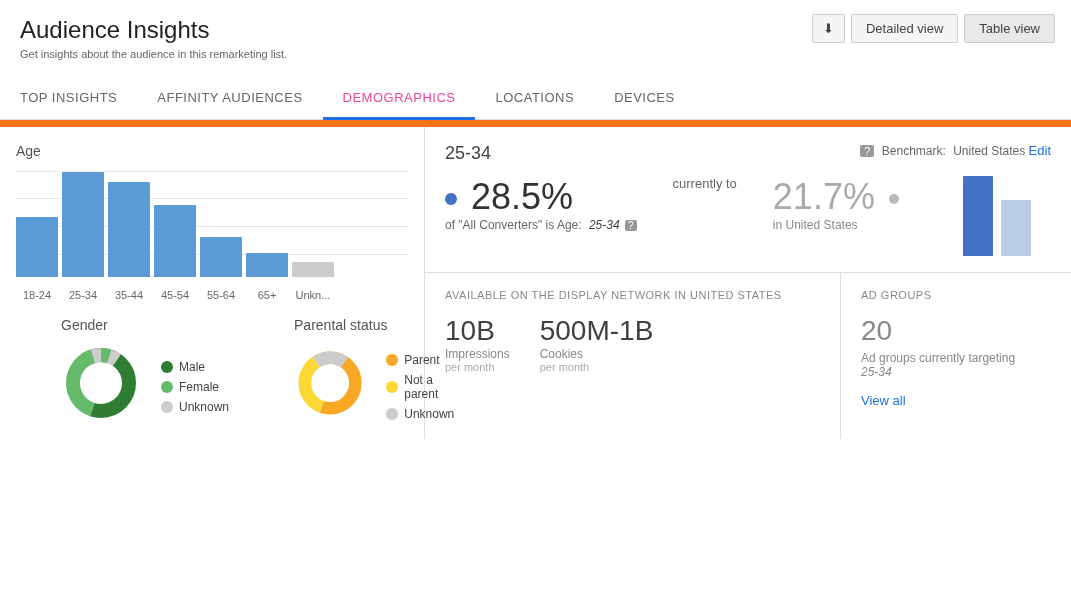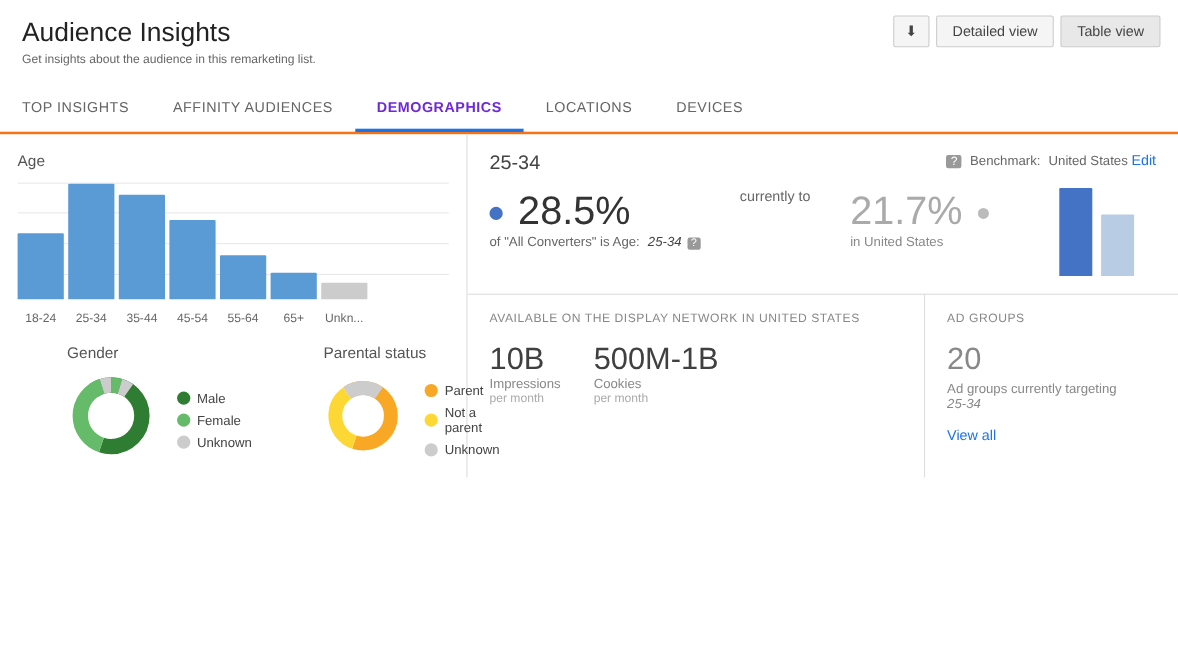--- a/index.html
+++ b/index.html
@@ -10,23 +10,23 @@
     .header p { font-size: 11px; color: #666; }
 
     .header-actions { position: absolute; top: 14px; right: 16px; display: flex; gap: 6px; align-items: center; }
     .btn-download { background: #f5f5f5; border: 1px solid #ccc; padding: 6px 10px; cursor: pointer; border-radius: 2px; font-size: 13px; color: #444; }
     .btn-view { background: #f5f5f5; border: 1px solid #ccc; padding: 6px 14px; cursor: pointer; border-radius: 2px; font-size: 13px; color: #444; }
     .btn-view.active { background: #e8e8e8; }
 
     .tabs { display: flex; border-bottom: 1px solid #ddd; padding: 0 0px; margin-top: 10px; }
     .tab { padding: 12px 20px; cursor: pointer; font-size: 13px; color: #666; text-transform: uppercase; letter-spacing: 0.5px; border-bottom: 3px solid transparent; margin-bottom: -1px; }
     .tab:first-child { padding-left: 20px; }
-    .tab.active { color: #6d28d9; border-bottom: 3px solid #1a73e8; font-weight: 700; }
-
-    .content { display: flex; border-top: 2px solid #f97316; }
+    .tab.active { color: #ec4899; border-bottom: 3px solid #1a73e8; font-weight: 400; }
+
+    .content { display: flex; border-top: 7px solid #f97316; }
 
     
     .left-panel { width: 425px; border-right: 1px solid #ddd; padding: 16px; }
 
     .section-title { font-size: 14px; color: #555; margin-bottom: 12px; }
 
     
     .age-chart { display: flex; align-items: flex-end; height: 110px; gap: 4px; margin-bottom: 4px; position: relative; }
     .age-bar-wrap { display: flex; flex-direction: column; align-items: center; }
     .age-bar { background: #5b9bd5; width: 42px; border-radius: 1px 1px 0 0; }

